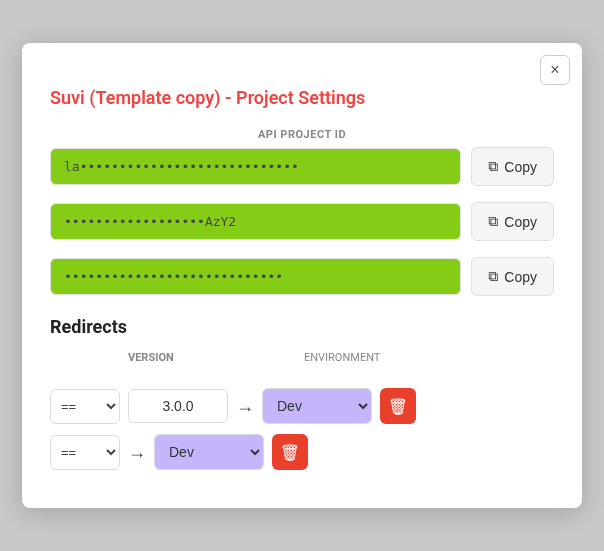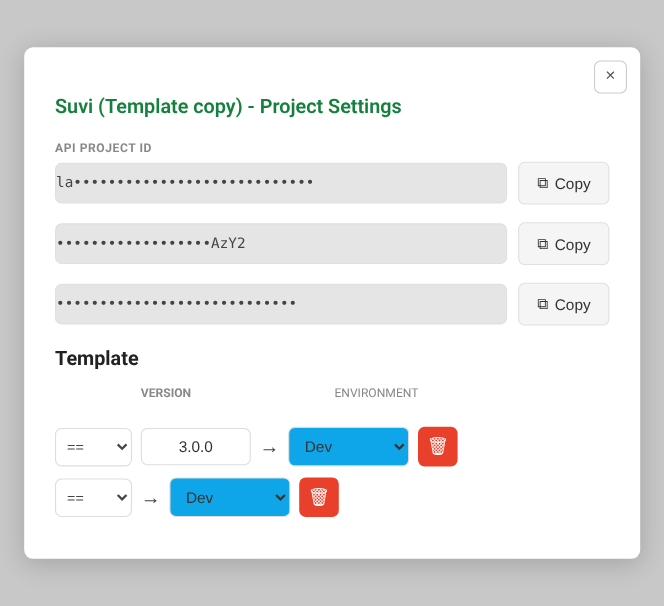--- a/index.html
+++ b/index.html
@@ -40,43 +40,44 @@
       cursor: pointer;
       display: flex;
       align-items: center;
       justify-content: center;
       font-size: 16px;
       color: #555;
     }
     .modal-title {
       font-size: 18px;
       font-weight: 600;
-      color: #15803d;
+      color: #ef4444;
       margin-bottom: 20px;
       margin-top: 16px;
     }
     .field-label {
       font-size: 11px;
       font-weight: 700;
       color: #888;
       letter-spacing: 0.5px;
       margin-bottom: 6px;
       text-transform: uppercase;
+      text-align: center;
     }
     .field-row {
       display: flex;
       align-items: center;
       margin-bottom: 16px;
     }
     .field-value {
       flex: 1;
-      background: #e5e5e5;
+      background: #84cc16;
       border: 1px solid #e0e0e0;
       border-radius: 6px;
-      padding: 10px 0;
+      padding: 10px 13px;
       font-size: 13px;
       color: #444;
       font-family: monospace;
       overflow: hidden;
       text-overflow: ellipsis;
       white-space: nowrap;
       margin-right: 10px;
     }
     .copy-btn {
       background: #f5f5f5;
@@ -151,21 +152,21 @@
       color: #444;
     }
     .env-select {
       border: 1px solid #ddd;
       border-radius: 6px;
       padding: 8px 10px;
       font-size: 14px;
       color: #333;
       width: 110px;
       cursor: pointer;
-      background: #0ea5e9;
+      background: #c4b5fd;
     }
     .delete-btn {
       background: #e8402a;
       border: none;
       border-radius: 6px;
       width: 36px;
       height: 36px;
       display: flex;
       align-items: center;
       justify-content: center;
@@ -207,21 +208,21 @@
       <div class="field-row">
         <div class="field-value">••••••••••••••••••••••••••••</div>
         <button class="copy-btn">
           <span class="copy-icon">⧉</span>
           <span>Copy</span>
         </button>
       </div>
     </div>
 
     <div>
-      <div class="section-title">Template</div>
+      <div class="section-title">Redirects</div>
       <div class="redirects-header">
         <div style="width:78px;"></div>
         <div class="col-version-label" style="margin-left:0; width:128px;">VERSION</div>
         <div style="width:48px;"></div>
         <div class="col-env-label" style="margin-left:0;">ENVIRONMENT</div>
       </div>
 
       <div class="redirect-row">
         <select class="operator-select">
           <option>==</option>

